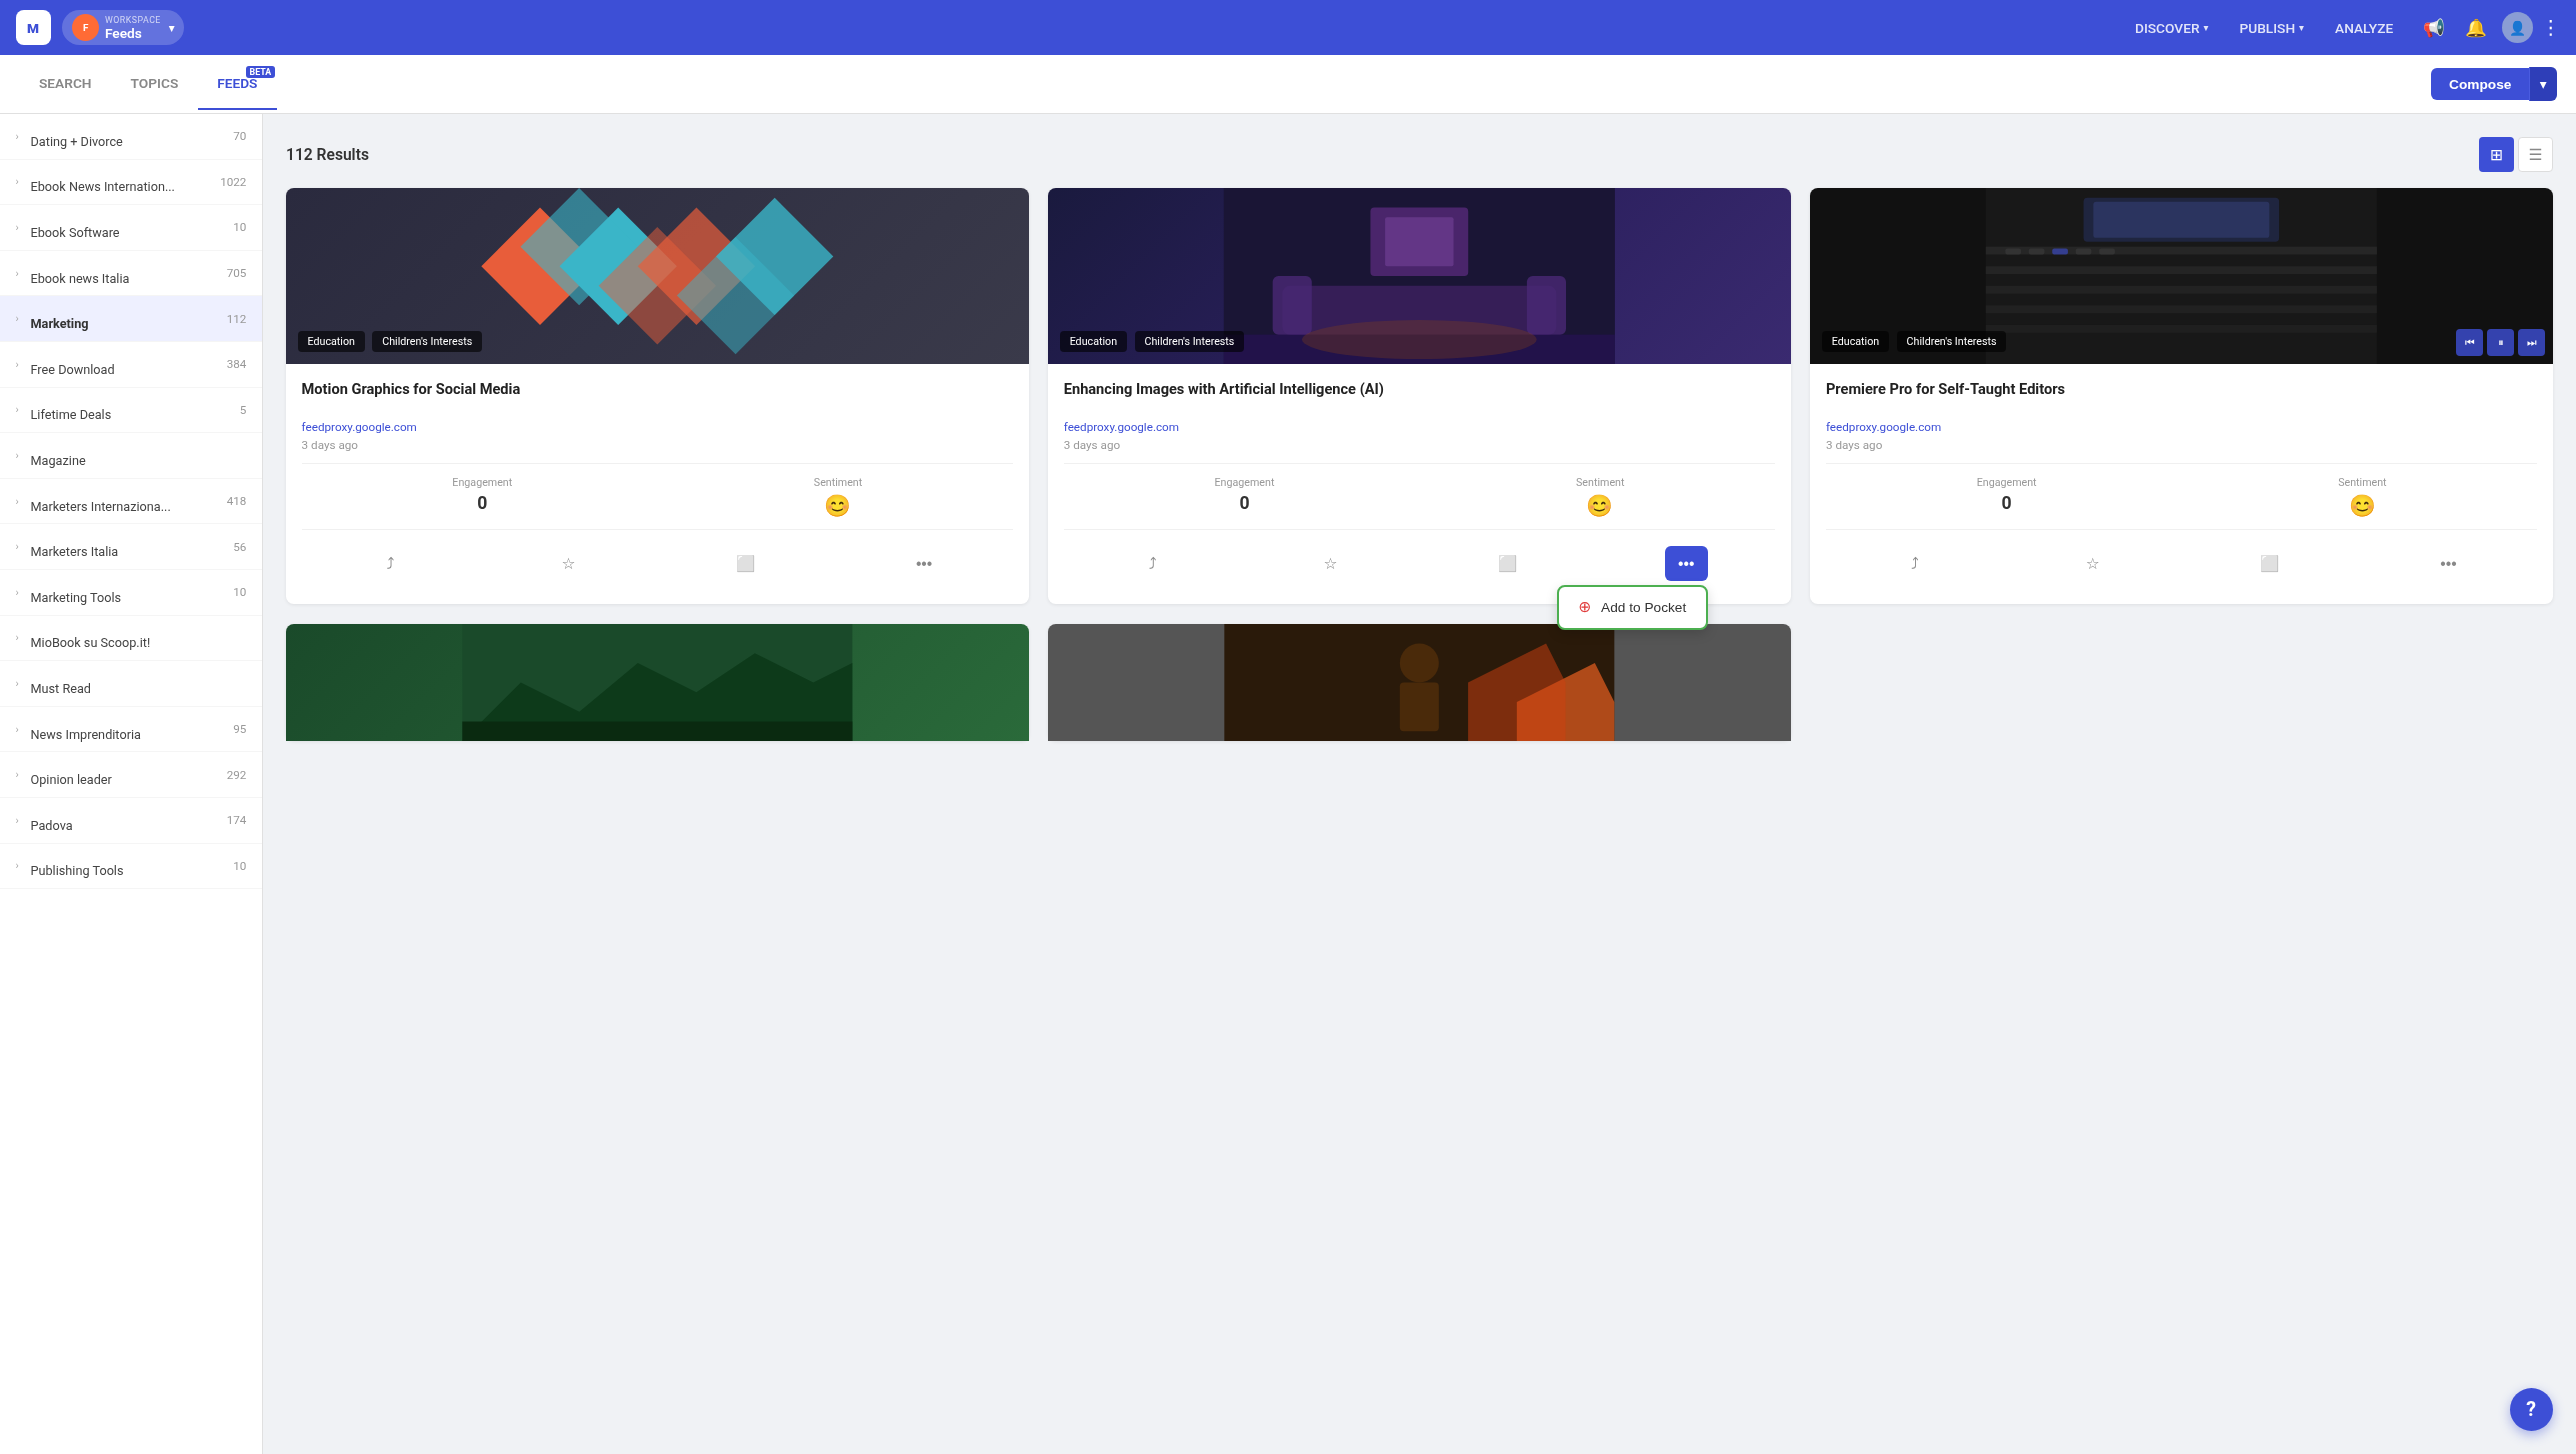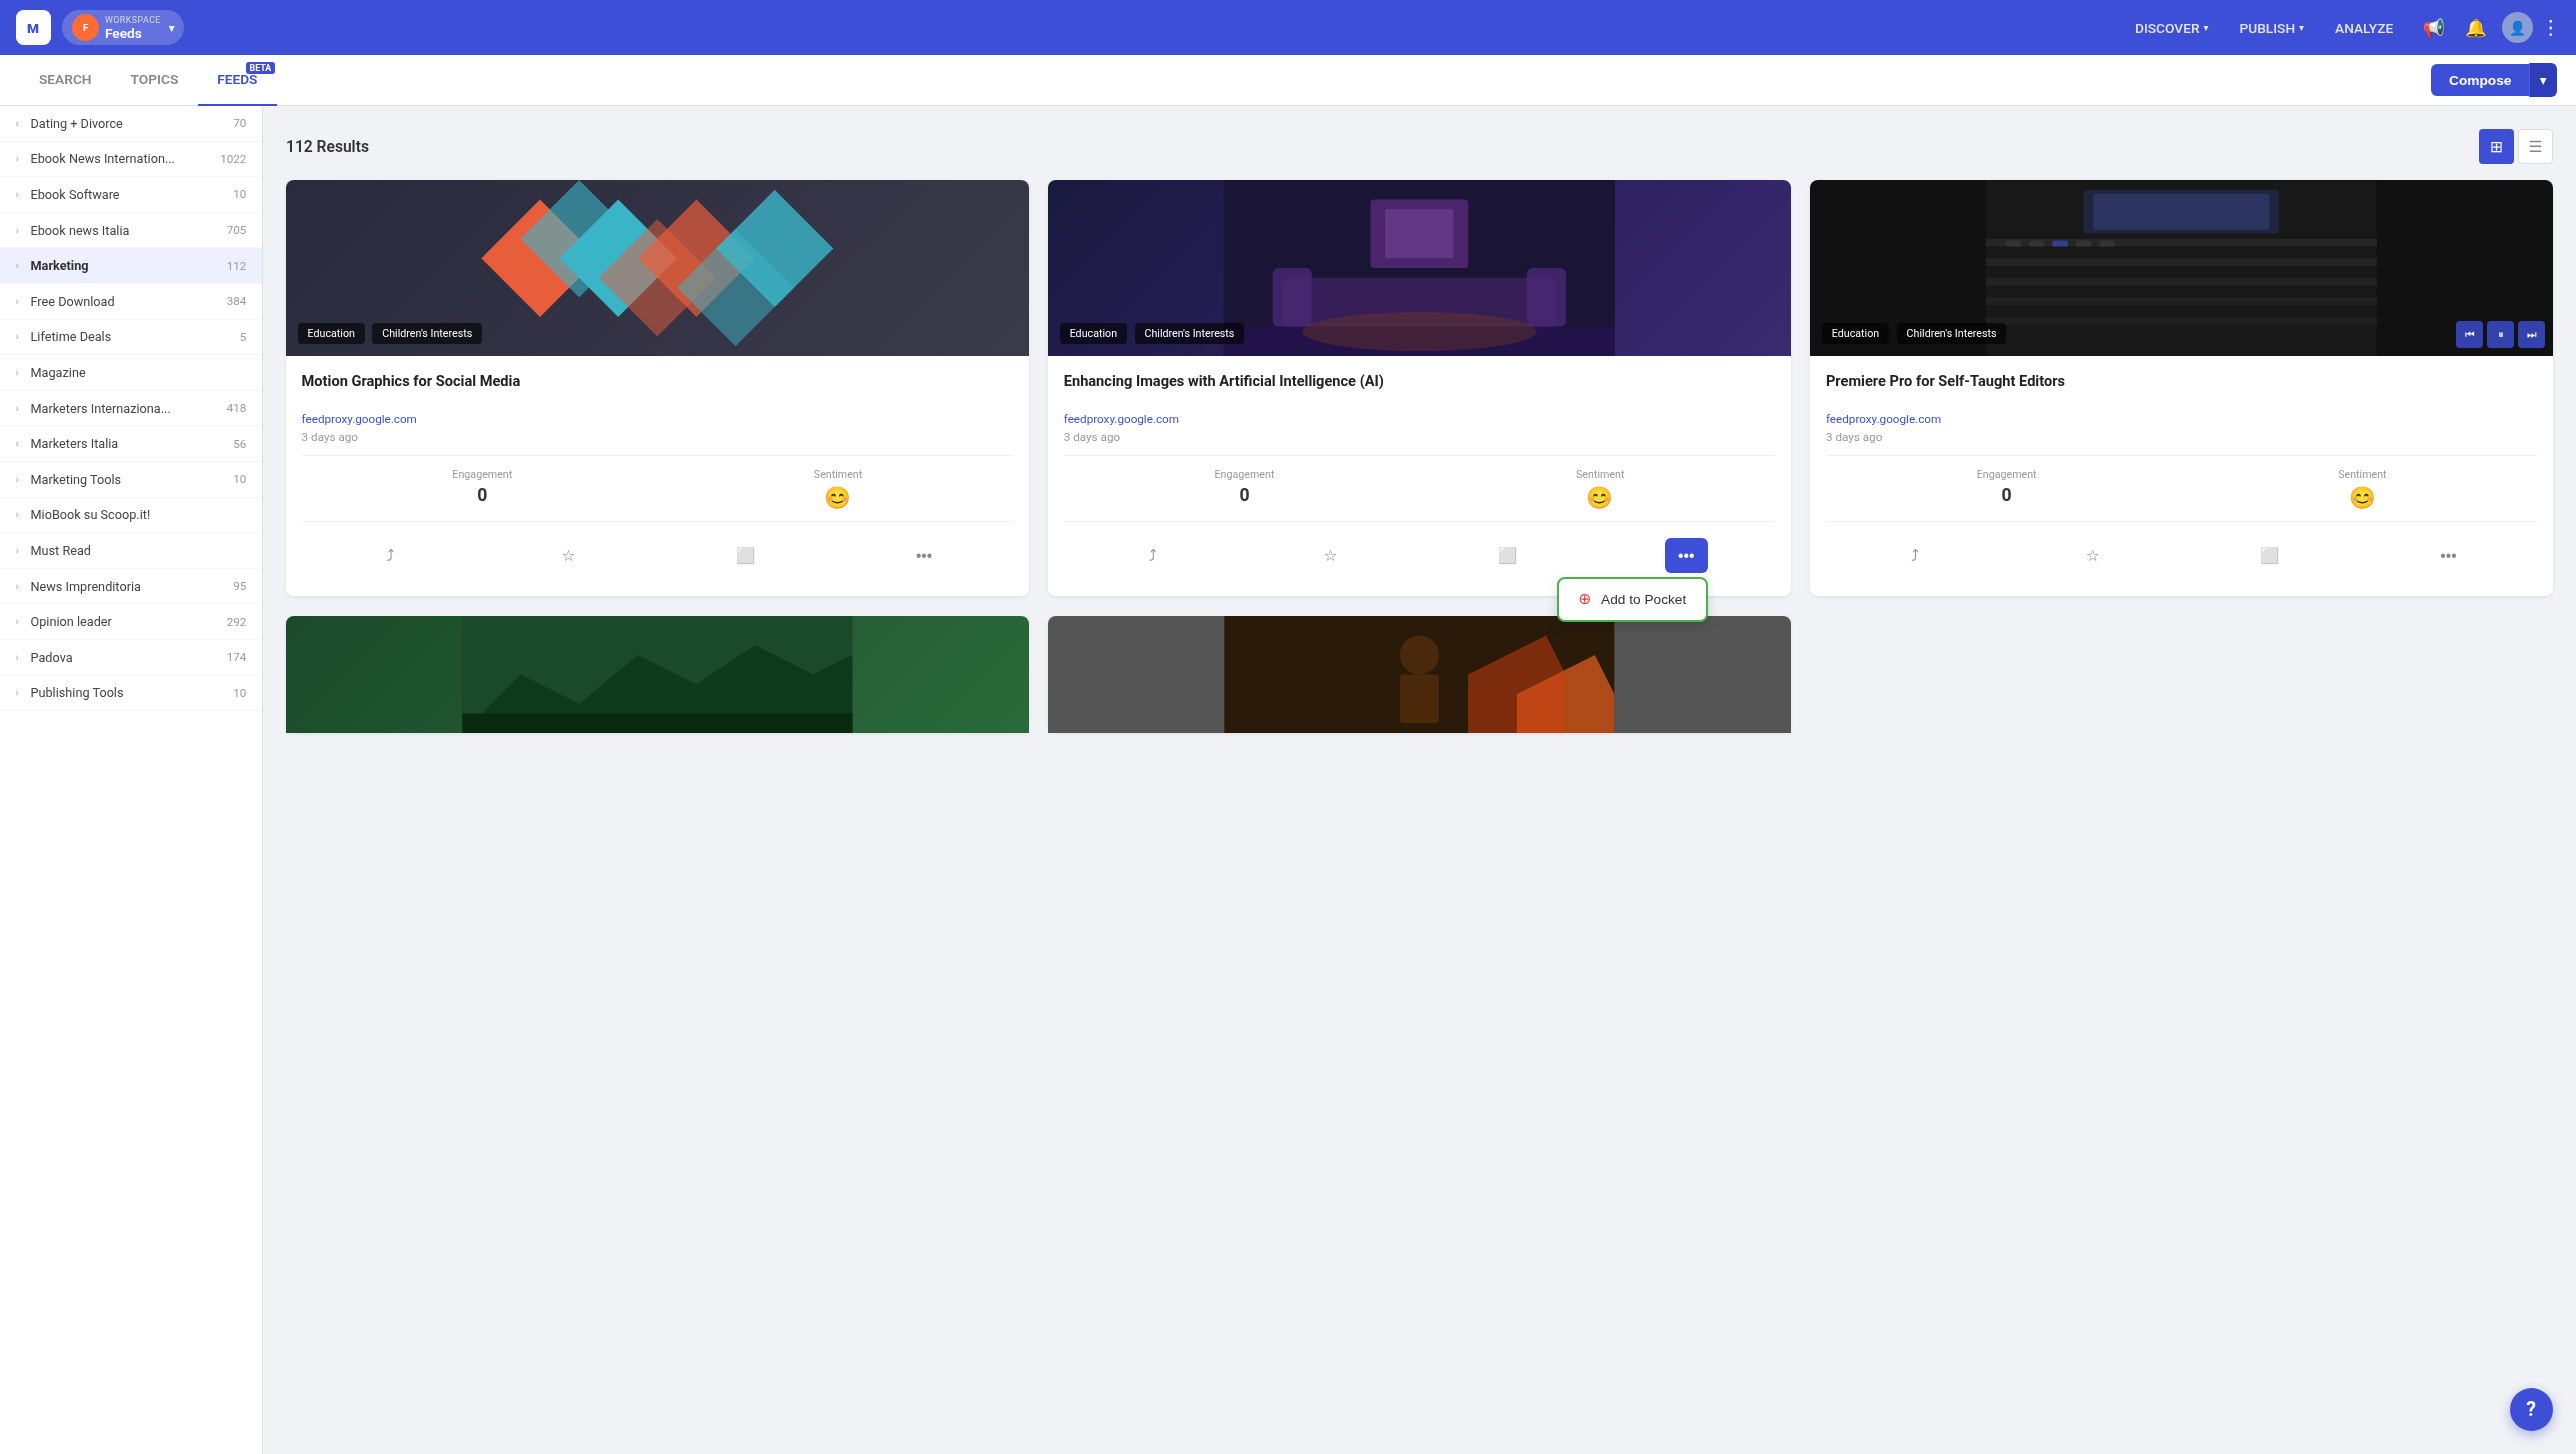--- a/index.html
+++ b/index.html
@@ -66,21 +66,21 @@
       border-radius: 50%;
       background: #8a9dd4;
       display: flex; align-items: center; justify-content: center;
       color: white; font-size: 13.7px; cursor: pointer;
     }
     .nav-more { color: white; font-size: 19.5px; cursor: pointer; }
 
     
     .sub-nav {
       background: white;
-      height: 51px;
+      height: 59px;
       display: flex;
       align-items: center;
       padding: 0 19.5px;
       border-bottom: 1px solid #e0e0e0;
       gap: 0;
     }
     .sub-nav-tab {
       padding: 0 19.5px;
       height: 51px;
       display: flex; align-items: center;
@@ -147,21 +147,21 @@
     .sidebar-item {
       display: flex;
       align-items: center;
       padding: 9.8px 15.6px;
       cursor: pointer;
       border-bottom: 1px solid #f5f5f5;
       gap: 7.8px;
     }
     .sidebar-item.active { background: #eef0ff; }
     .sidebar-chevron { color: #aaa; font-size: 10.7px; margin-right: 3.9px; }
-    .sidebar-label { font-size: 12.7px; color: #444; flex: 1; }
+    .sidebar-label { font-size: 12.7px; color: #444; flex: 1; margin-top: 10px; }
     .sidebar-item.active .sidebar-label { font-weight: 700; color: #333; }
     .sidebar-count { font-size: 11.7px; color: #999; }
 
     
     .content-area {
       flex: 1;
       overflow-y: auto;
       padding: 23px;
       background: #f0f2f5;
     }

